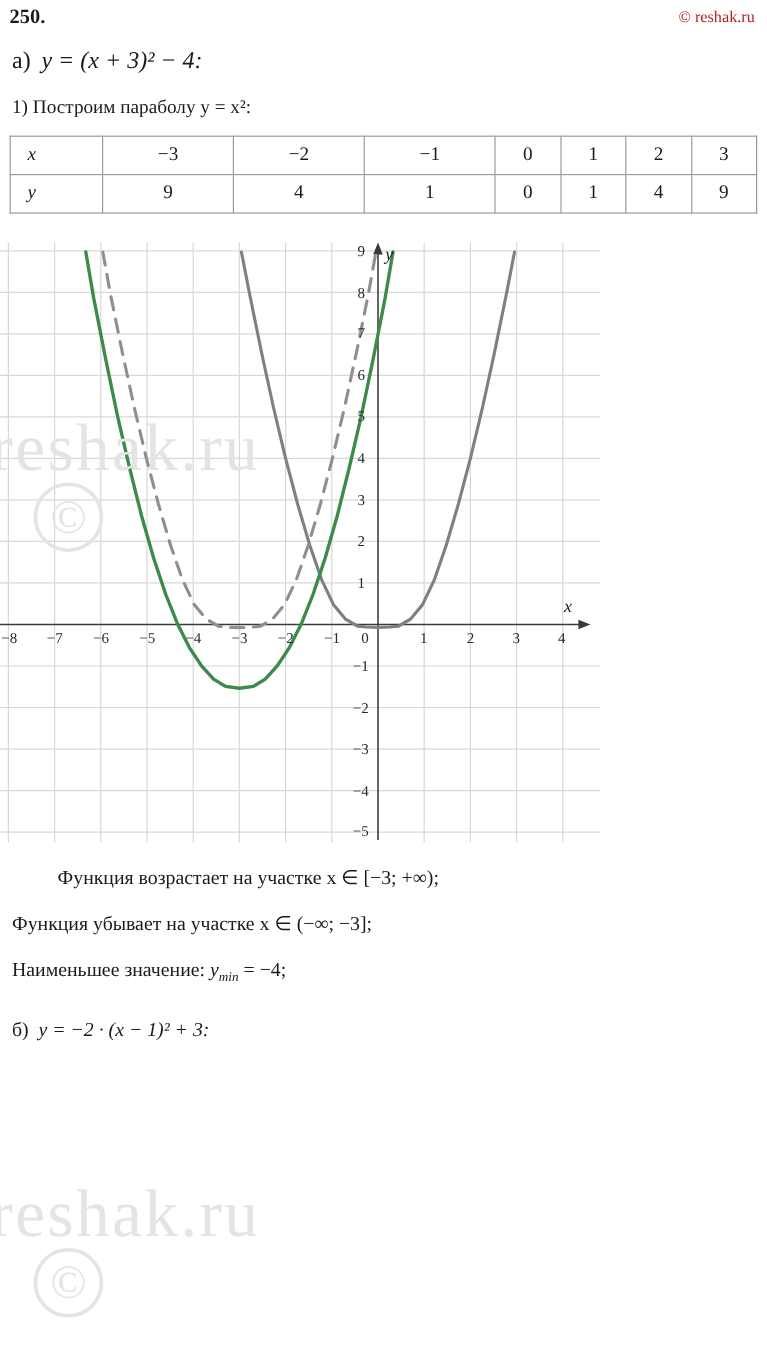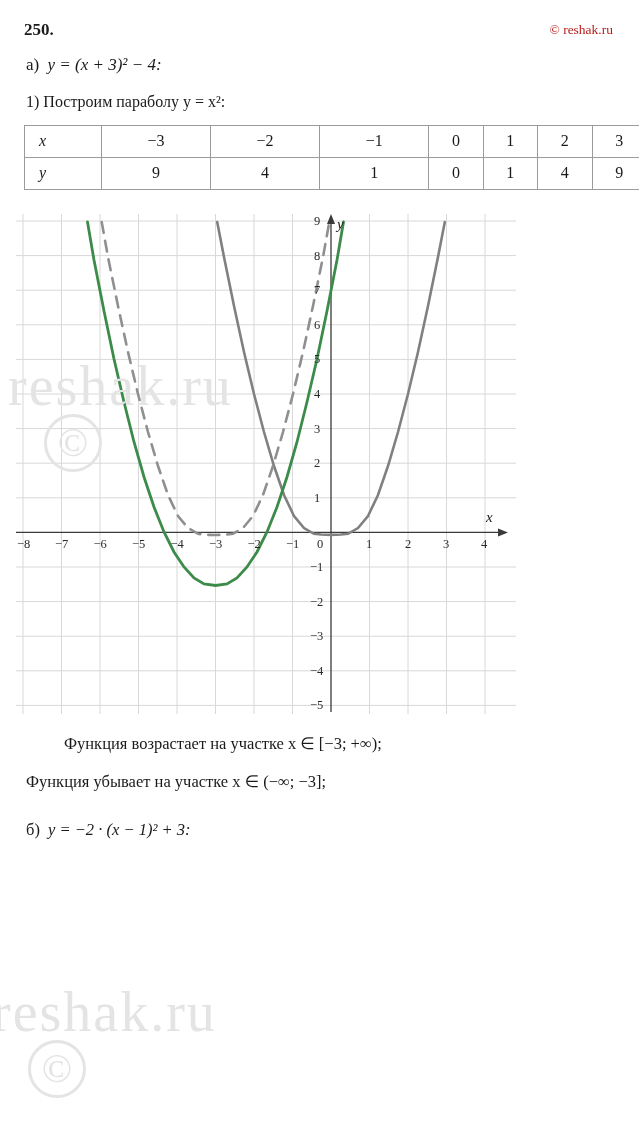--- a/index.html
+++ b/index.html
@@ -12,21 +12,21 @@
     height: 1128px;
     position: relative;
     font-family: "Liberation Serif", serif;
     color: #1a1a1a;
     overflow: hidden;
   }
   .page {
     position: relative;
     width: 639px;
     height: 1128px;
-    padding: 16px;
+    padding: 0;
     box-sizing: border-box;
   }
   .header-row {
     position: relative;
     height: 26px;
     padding: 6px 10px 0 10px;
     box-sizing: border-box;
   }
   .task-number {
     position: absolute;
@@ -45,21 +45,21 @@
     font-family: "Liberation Serif", serif;
   }
   .line {
     padding: 0 10px;
     font-size: 16px;
     line-height: 1.35;
   }
   .it { font-style: italic; }
   .sub { font-size: 11px; vertical-align: sub; }
 
-  .eq-line { margin-top: 12px; font-size: 17px; }
+  .eq-line { margin-top: 12px; font-size: 20px; }
   .step-line { margin-top: 14px; font-size: 16px; }
 
   table.vals {
     border-collapse: collapse;
     margin: 12px 8px 0 8px;
     width: 623px;
     font-size: 16px;
   }
   table.vals td {
     border: 1px solid #9b9b9b;
@@ -242,20 +242,23 @@
         <text x="294" y="471">−4</text>
         <text x="294" y="505">−5</text>
       </g>
       <text x="470" y="318" font-family="Liberation Serif, serif" font-style="italic" font-size="15" fill="#1a1a1a">x</text>
       <text x="321" y="25" font-family="Liberation Serif, serif" font-style="italic" font-size="15" fill="#1a1a1a">y</text>
     </svg>
   </div>
 
   <div class="concl concl-1">Функция возрастает на участке x ∈ [−3;  +∞);</div>
   <div class="concl concl-2">Функция убывает на участке x ∈ (−∞;  −3];</div>
+  <div class="concl concl-3">
+    <span>Наименьшее значение: </span><span class="it">y</span><span class="sub it">min</span><span> = −4;</span>
+  </div>
 
   <div class="tail">
     <span>б)</span>
     <span class="it" style="margin-left:4px;">y = −2 · (x − 1)² + 3:</span>
   </div>
 
   <div class="watermark" style="left:-8px; top:980px;">reshak.ru</div>
   <div class="wm-circle" style="left:28px; top:1040px;">©</div>
 
 </div>

